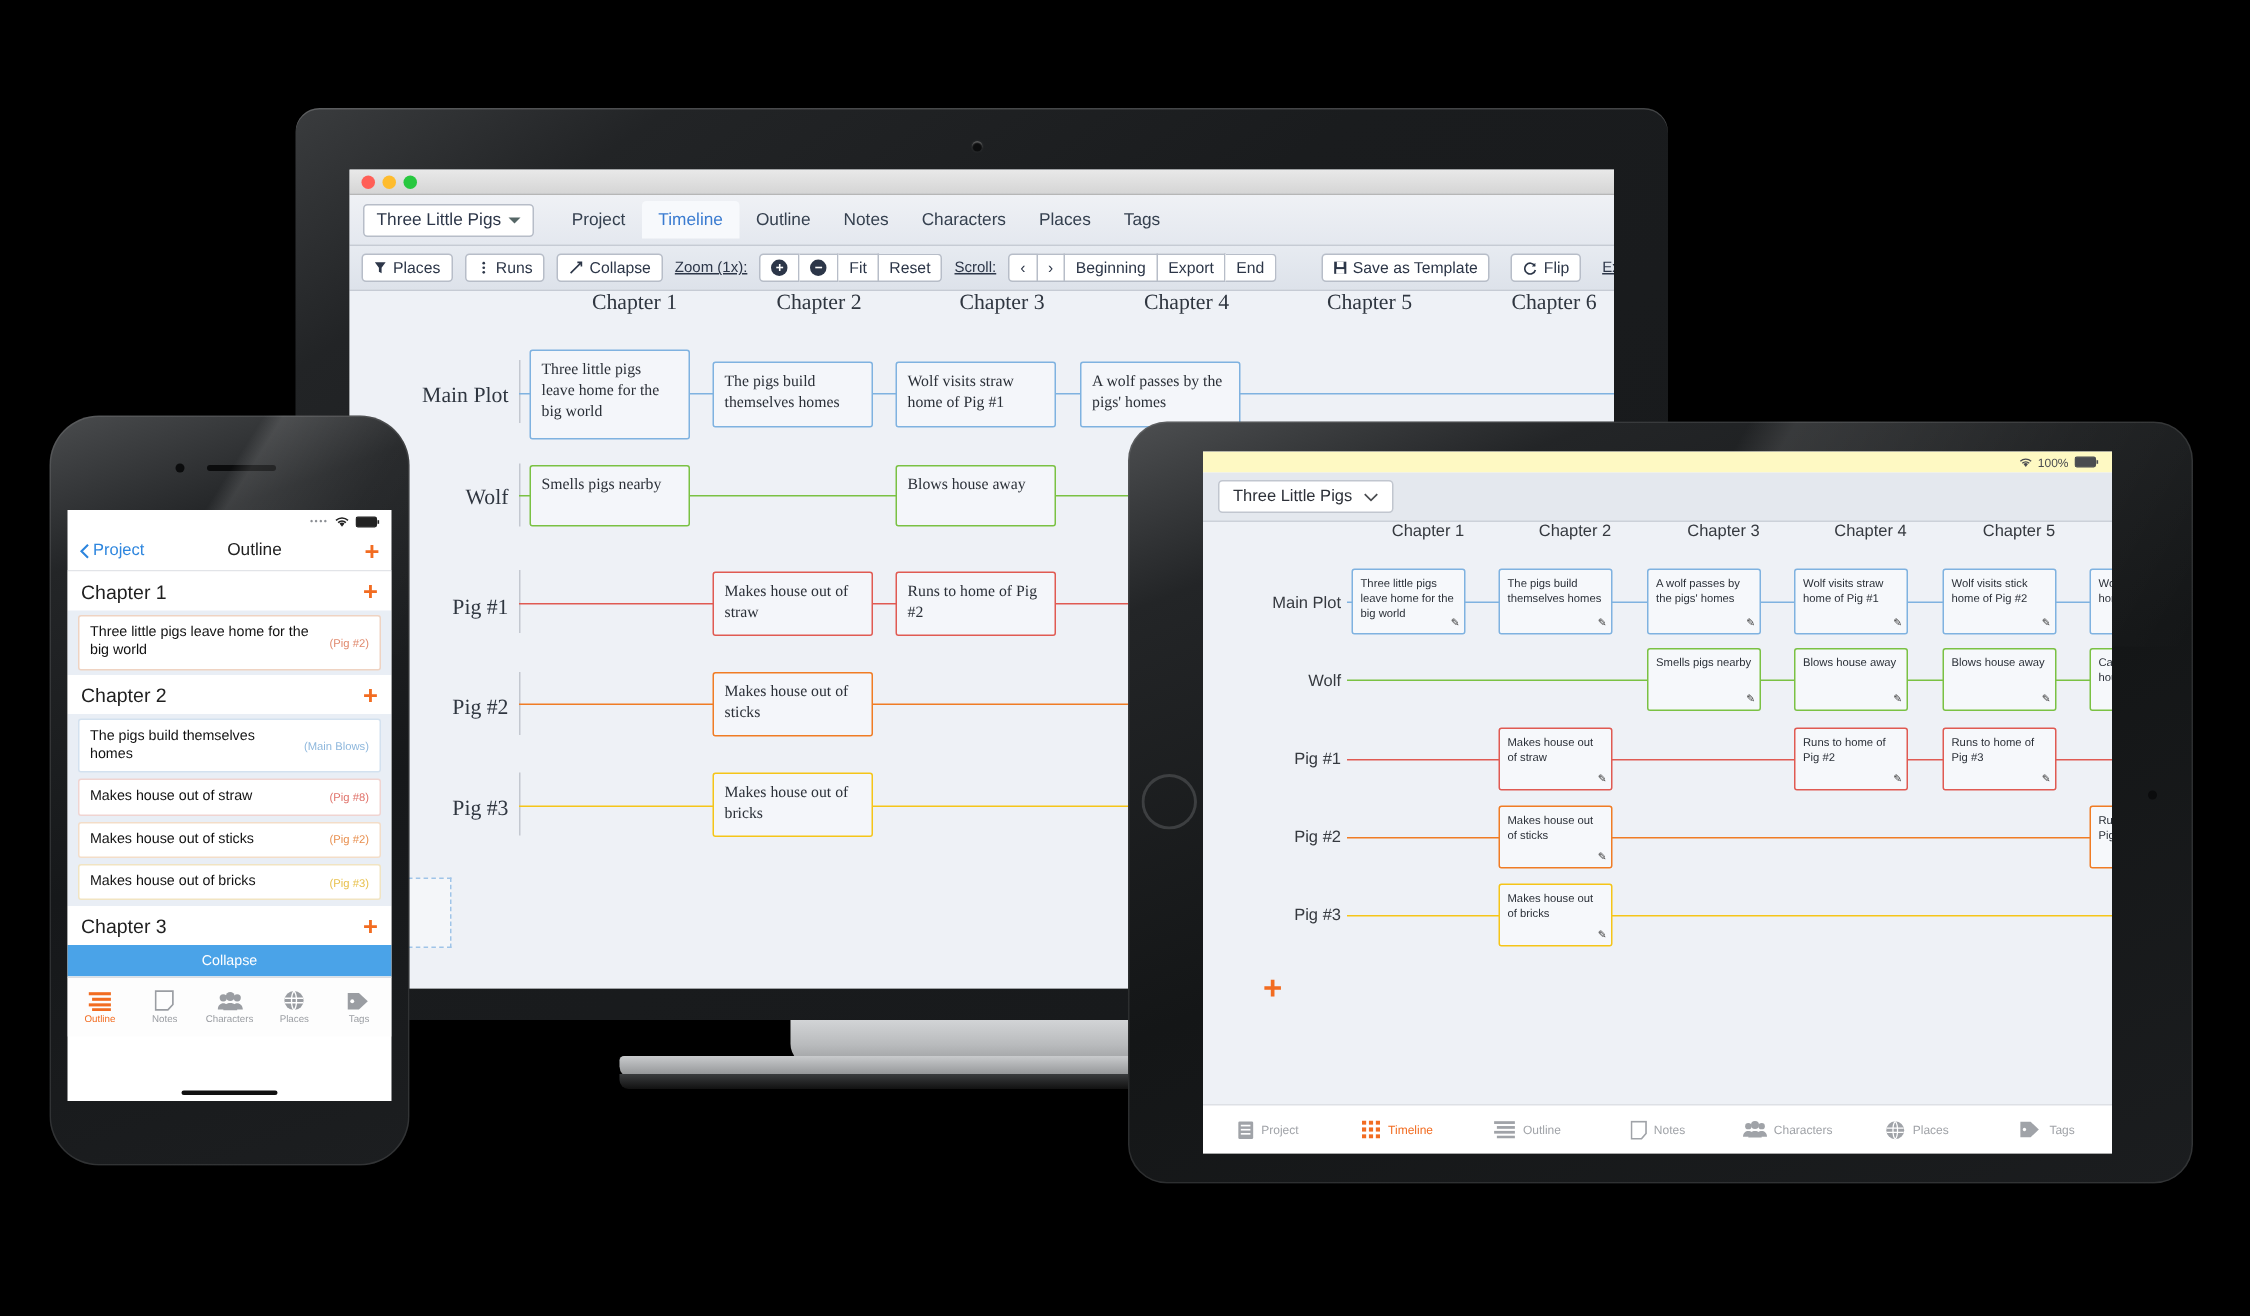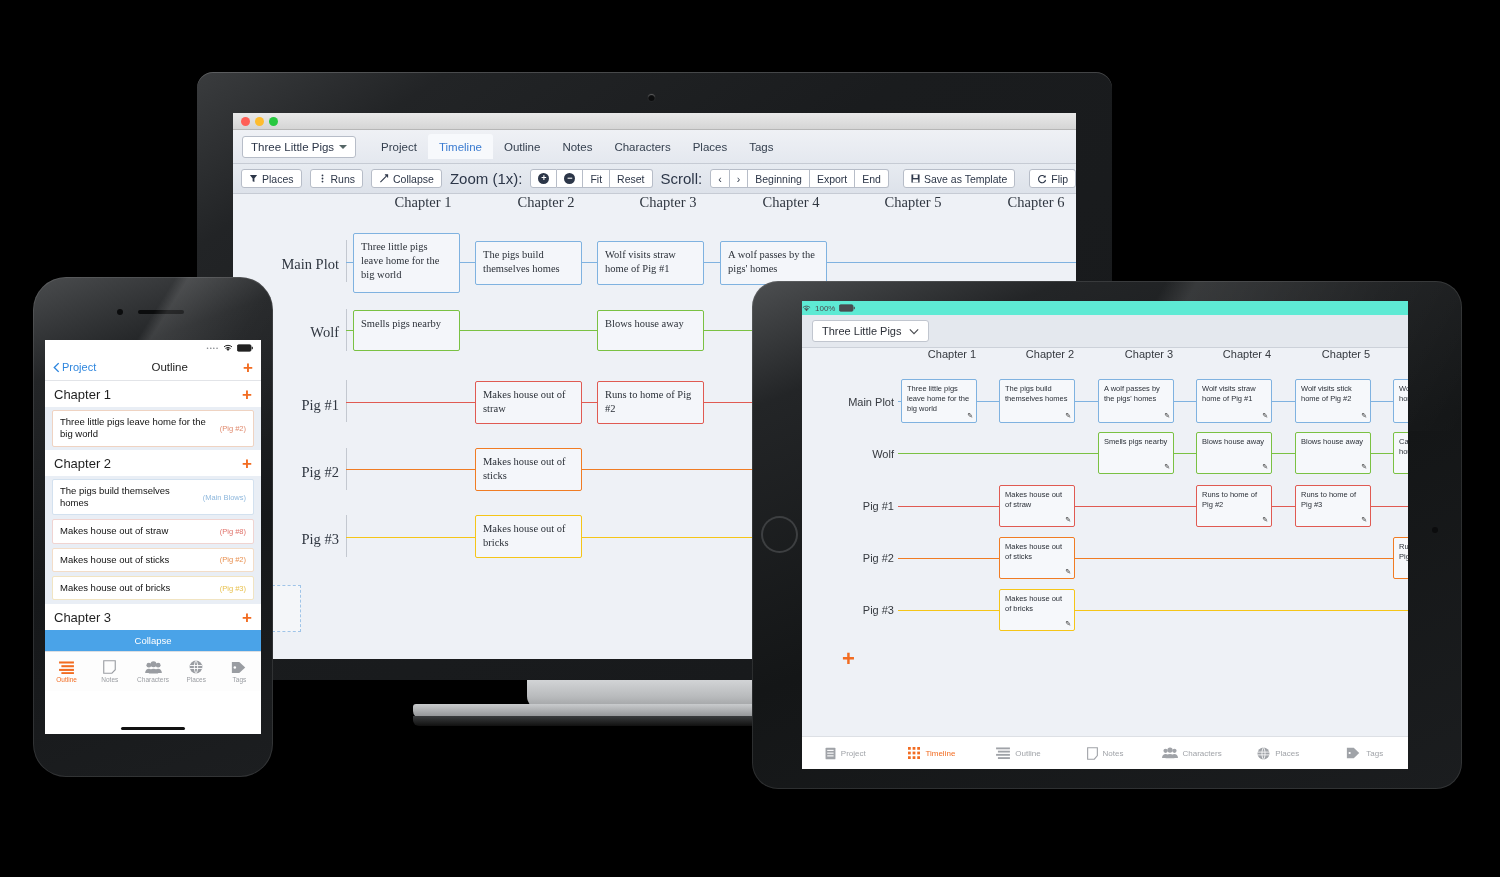--- a/index.html
+++ b/index.html
@@ -64,21 +64,21 @@
   .dw-tab.active{ color:#3a7bd0; background:#f7f9fc; }
 
   .dw-toolbar{
     height:30px; background: linear-gradient(180deg,#e7ebf1,#dde2ea);
     border-bottom:1px solid #c6cbd4; display:flex; align-items:center; padding:0 8px; gap:8px;
   }
   .tb-btn{
     height:19px; background:#fff; border:1px solid #b7bdc8; border-radius:3px;
     display:flex; align-items:center; gap:4px; padding:0 7px; font-size:10.5px; color:#2c3648; white-space:nowrap;
   }
-  .tb-label{ font-size:15px; color:#2c3648; white-space:nowrap; }
+  .tb-label{ font-size:10px; color:#2c3648; white-space:nowrap;text-decoration:underline; }
   .tb-grp{ display:flex; align-items:center; }
   .tb-grp .tb-seg{
     height:19px; background:#fff; border:1px solid #b7bdc8; border-left-width:0;
     display:flex; align-items:center; justify-content:center; padding:0 7px; font-size:10.5px; color:#2c3648;
   }
   .tb-grp .tb-seg:first-child{ border-left-width:1px; border-radius:3px 0 0 3px; }
   .tb-grp .tb-seg:last-child{ border-radius:0 3px 3px 0; }
   .circ-ico{ width:11px;height:11px;border-radius:50%;background:#2c3648;color:#fff;font-size:9px;line-height:11px;text-align:center;font-weight:bold; }
 
   
@@ -145,21 +145,21 @@
     position:absolute; left:0; top:0; width:710px; height:150px; border-radius:26px 26px 0 0;
     background: linear-gradient(120deg, rgba(255,255,255,0) 52%, rgba(255,255,255,.11) 56%, rgba(255,255,255,.03) 80%, rgba(255,255,255,0) 100%);
     pointer-events:none;
   }
   .tb-homebtn{ position:absolute; left:9px; top:235px; width:37px;height:37px;border-radius:50%;
     box-shadow: inset 0 0 0 2px #3d3f41; }
   .tb-cam{ position:absolute; right:24px; top:246px; width:6px;height:6px;border-radius:50%;background:#0b0c0d; }
   .tb-screen{
     position:absolute; left:50px; top:20px; width:606px; height:468px; background:#fff; overflow:hidden;
   }
-  .tbs-status{ height:14px; background:#5eead4; display:flex; align-items:center; gap:4px; padding-right:9px; font-size:8px; color:#4a4c50; }
+  .tbs-status{ height:14px; background:#fef9c3; display:flex; align-items:center; justify-content:flex-end; gap:4px; padding-right:9px; font-size:8px; color:#4a4c50; }
   .tbs-header{ height:33px; background:#e4e8ee; border-bottom:1px solid #ccd1d9; display:flex; align-items:center; padding-left:10px; }
   .tbs-chip{ height:22px; background:#fff; border:1px solid #c1c6cf; border-radius:3px; display:flex; align-items:center; gap:8px; padding:0 9px; font-size:11px; color:#2c3038; }
   .tbs-canvas{ position:relative; height:388px; background:#eef1f6; }
   .tbs-chap{ position:absolute; font-size:11px; color:#35393f; }
   .tbs-rowlabel{ position:absolute; font-size:11px; color:#35393f; text-align:right; }
   .tbs-line{ position:absolute; height:0; border-top-width:1.5px; border-top-style:solid; }
   .tbs-card{
     position:absolute; background:#f6f8fb; border:1.5px solid #7fb2e0; border-radius:2px;
     padding:4px 5px 10px; font-size:7.5px; line-height:1.34; color:#2b3038;
   }
@@ -239,21 +239,21 @@
           <div class="tb-seg">Reset</div>
         </div>
         <span class="tb-label">Scroll:</span>
         <div class="tb-grp">
           <div class="tb-seg">‹</div>
           <div class="tb-seg">›</div>
           <div class="tb-seg">Beginning</div>
           <div class="tb-seg">Export</div>
           <div class="tb-seg">End</div>
         </div>
-        <div class="tb-btn" style="margin-left:6px">
+        <div class="tb-btn" style="margin-left:22px">
           <svg class="ico" width="9" height="9" viewBox="0 0 10 10">
               <rect x="0.5" y="0.5" width="9" height="9" fill="#2c3648"></rect>
               <rect x="2.5" y="0.5" width="5" height="4" fill="#fff"></rect>
               <rect x="2" y="6" width="6" height="3.5" fill="#fff"></rect>
             </svg>
           <span>Save as Template</span>
         </div>
         <div class="tb-btn" style="margin-left:6px">
           <svg class="ico" width="10" height="10" viewBox="0 0 10 10">
               <path d="M8.2 3.2A3.6 3.6 0 1 0 8.6 6" stroke="#2c3648" stroke-width="1.1" fill="none"></path>

